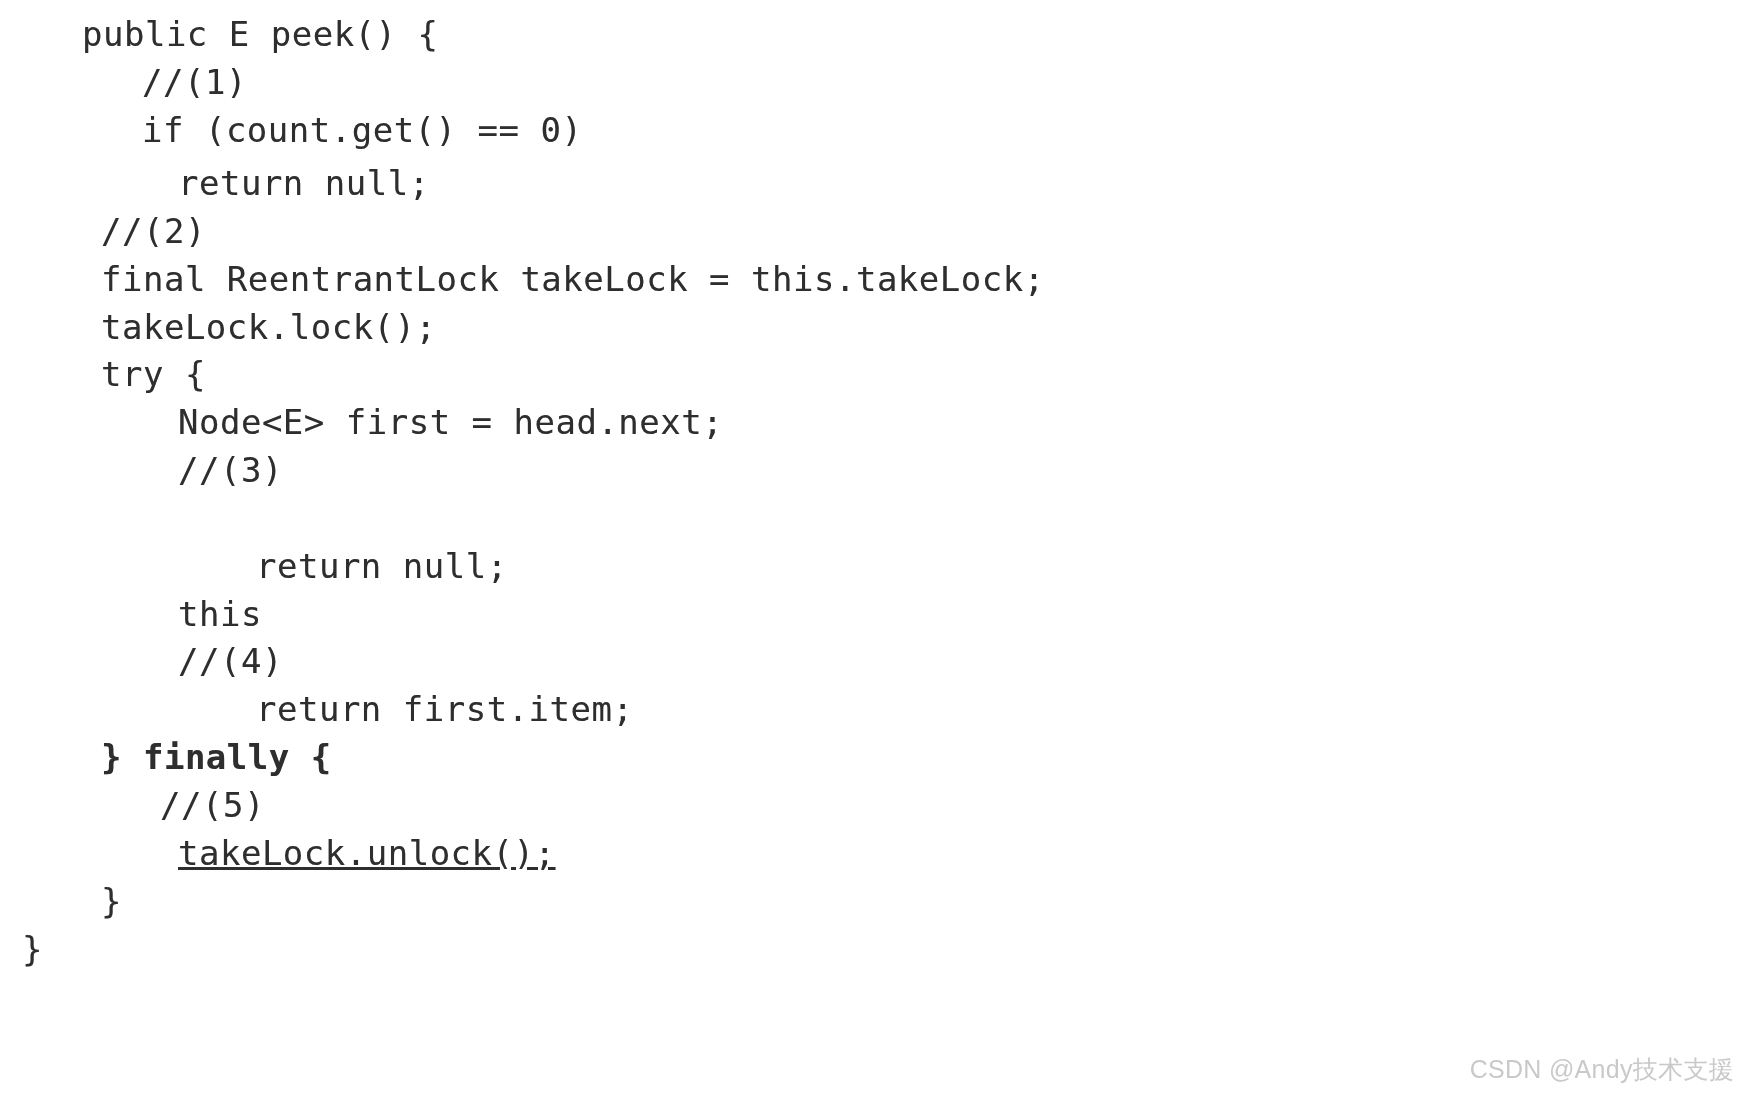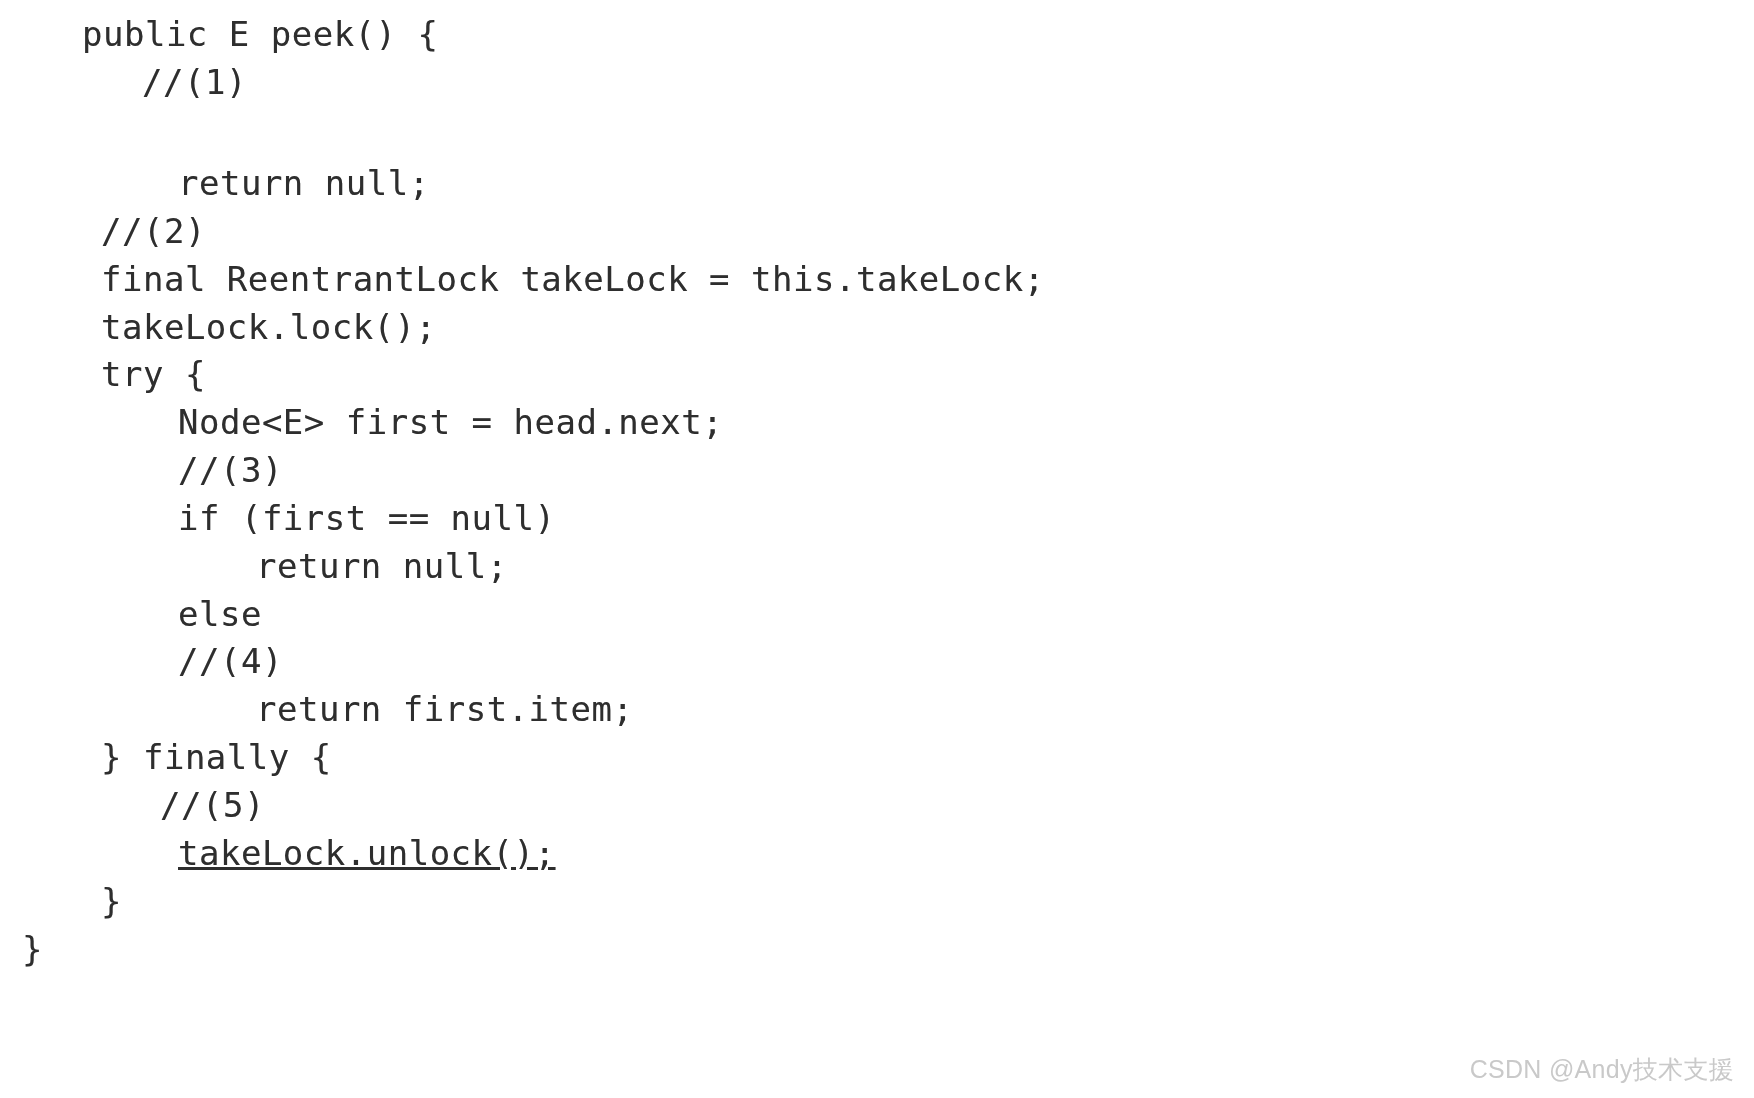--- a/index.html
+++ b/index.html
@@ -50,32 +50,32 @@
     white-space: pre;
     letter-spacing: 0.3px;
   }
 </style>
 </head>
 <body style="background: rgb(255, 255, 255);">
 
 <div id="code-listing" style="color: rgb(46, 46, 46);">
     <div class="code-line" style="left: 82px; top: 14px;">public E peek() {</div>
     <div class="code-line" style="left: 142px; top: 62px;">//(1)</div>
+    <div class="code-line" style="left: 142px; top: 110px;">if (count.get() == 0)</div>
     <div class="code-line" style="left: 178px; top: 163px;">return null;</div>
     <div class="code-line" style="left: 101px; top: 211px;">//(2)</div>
     <div class="code-line" style="left: 101px; top: 307px;">takeLock.lock();</div>
     <div class="code-line" style="left: 101px; top: 259px;">final ReentrantLock takeLock = this.takeLock;</div>
     <div class="code-line" style="left: 101px; top: 354px;">try {</div>
     <div class="code-line" style="left: 178px; top: 402px; text-align: center;">Node&lt;E&gt; first = head.next;</div>
     <div class="code-line" style="left: 178px; top: 450px;">//(3)</div>
-    <div class="code-line" style="left: 178px; top: 498px;">if (first == null)</div>
     <div class="code-line" style="left: 256px; top: 546px;">return null;</div>
-    <div class="code-line" style="left: 178px; top: 594px;">else</div>
+    <div class="code-line" style="left: 178px; top: 594px;">this</div>
     <div class="code-line" style="left: 178px; top: 641px;">//(4)</div>
     <div class="code-line" style="left: 256px; top: 689px;">return first.item;</div>
-    <div class="code-line" style="left: 101px; top: 737px;">} finally {</div>
+    <div class="code-line" style="left: 101px; top: 737px; font-weight: bold;">} finally {</div>
     <div class="code-line" style="left: 160px; top: 785px;">//(5)</div>
     <div class="code-line" style="left: 178px; top: 833px; text-decoration: underline;">takeLock.unlock();</div>
     <div class="code-line" style="left: 101px; top: 881px;">}</div>
     <div class="code-line" style="left: 22px; top: 929px;">}</div>
   </div>
 
 <div id="watermark" style="color: rgb(201, 201, 201);">CSDN @Andy技术支援</div>
 
 </body></html>

